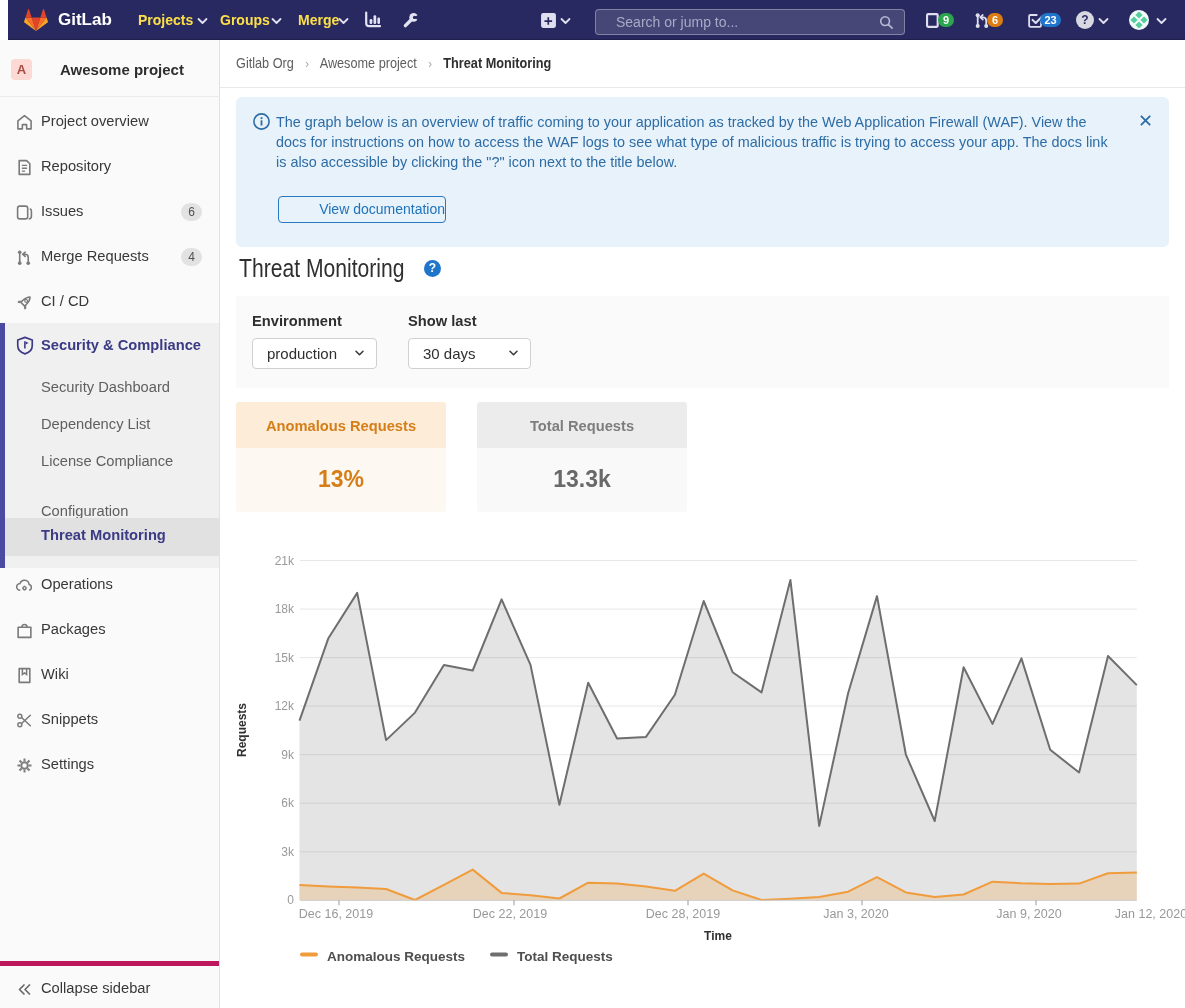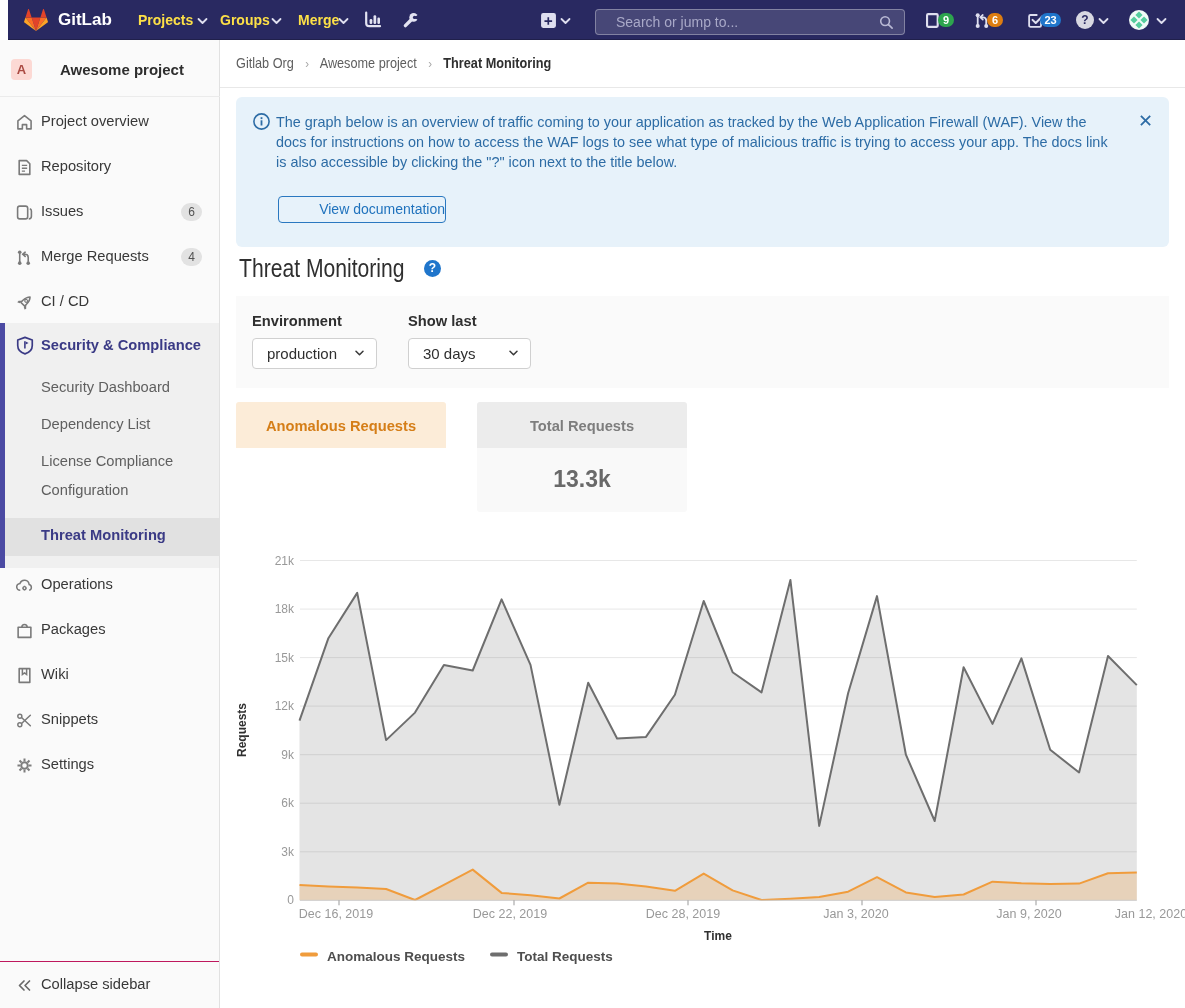--- a/index.html
+++ b/index.html
@@ -20,21 +20,21 @@
 .sitem { position:absolute; left:0; width:219px; height:45px; }
 .sitem .ic { position:absolute; left:16px; top:14px; width:17px; height:17px; }
 .sitem .lb { position:absolute; left:41px; top:13px; font-size:14.7px; color:#383838; }
 .cpill { position:absolute; right:17px; top:13px; background:#e2e2e2; border-radius:9px; height:18px; padding:0 7px; font-size:12px; color:#525252; line-height:18px; }
 #secbox { position:absolute; left:0; top:283px; width:219px; height:245px; background:#f0f0f0; border-left:5px solid #4b4aa3; }
 #secbox .hd { position:absolute; left:36px; top:14px; font-size:14.7px; font-weight:bold; color:#3a3a85; }
 #secbox .shield { position:absolute; left:11px; top:13px; width:18px; height:19px; }
 .sub { position:absolute; left:0; width:214px; height:37px; font-size:14.7px; color:#5f5f5f; }
 .sub span { position:absolute; left:36px; top:9px; }
 #subactive { background:#e1e1e1; color:#3a3a85; font-weight:bold; }
-#collapse { position:absolute; left:0; top:921px; width:219px; height:47px; border-top:1px solid #be185d; }
+#collapse { position:absolute; left:0; top:921px; width:219px; height:47px; border-top:5px solid #be185d; }
 #collapse .lb { position:absolute; left:41px; top:14px; font-size:14.7px; color:#383838; }
 
 #crumbbar { position:absolute; left:220px; top:40px; width:965px; height:48px; border-bottom:1px solid #e8e8e8; font-size:14.6px; color:#5e5e5e; }
 #crumbbar .in { position:absolute; left:16px; top:15px; transform:scaleX(0.87); transform-origin:0 0; }
 #crumbbar b { color:#2f2f2f; font-weight:bold; }
 #crumbbar .sep { color:#a7a7a7; padding:0 9px; font-size:13px; }
 #alert { position:absolute; left:236px; top:97px; width:933px; height:150px; background:#e7f2fa; border-radius:6px;padding-left:24px; }
 #alert .txt { position:absolute; left:40px; top:15px; font-size:14.4px; line-height:20px; color:#2d6ca5; }
 #alert .ico { position:absolute; left:17px; top:16px; }
 #alert .close { position:absolute; right:16px; top:13px; font-size:18px; color:#2d6ca5; }
@@ -221,21 +221,21 @@
     <span class="hd">Security &amp; Compliance</span>
     <div class="sub" style="top:47px;">
         <span>Security Dashboard</span>
       </div>
     <div class="sub" style="top:84px;">
         <span>Dependency List</span>
       </div>
     <div class="sub" style="top:121px;">
         <span>License Compliance</span>
       </div>
-    <div class="sub" style="top:150px;">
+    <div class="sub" style="top:171px;">
         <span>Configuration</span>
       </div>
     <div class="sub" id="subactive" style="top:195px; height:38px;">
         <span>Threat Monitoring</span>
       </div>
   </div>
   <div class="sitem" style="top:523px;">
     <svg class="ic" viewBox="0 0 16 16">
         <path fill="none" stroke="#7a7a7a" stroke-width="1.4" d="M4 12.5a3.2 3.2 0 0 1-.3-6.4 4.5 4.5 0 0 1 8.7 1A2.8 2.8 0 0 1 12.4 12.5"></path>
         <circle cx="8" cy="10.5" r="1.4" fill="none" stroke="#7a7a7a" stroke-width="1.3"></circle>
@@ -307,20 +307,21 @@
   <label style="left:172px;">Show last</label>
   <div class="sel" style="left:16px; width:125px;">production<svg class="car" width="9" height="6" viewBox="0 0 9 6">
         <path d="M1 1.2 L4.5 4.8 L8 1.2" fill="none" stroke="#3a3a3a" stroke-width="1.5" stroke-linecap="round" stroke-linejoin="round"></path>
       </svg></div>
   <div class="sel" style="left:172px; width:123px;">30 days<svg class="car" width="9" height="6" viewBox="0 0 9 6">
         <path d="M1 1.2 L4.5 4.8 L8 1.2" fill="none" stroke="#3a3a3a" stroke-width="1.5" stroke-linecap="round" stroke-linejoin="round"></path>
       </svg></div>
 </div>
 <div class="card" id="card1">
     <div class="hd">Anomalous Requests</div>
+    <div class="bd">13%</div>
   </div>
 <div class="card" id="card2">
     <div class="hd">Total Requests</div>
     <div class="bd">13.3k</div>
   </div>
 <svg id="chart" width="965" height="478" viewBox="0 0 965 478">
   <g stroke="#e7e7e7" stroke-width="1">
     <line x1="80" y1="30.5" x2="916.8" y2="30.5"></line>
     <line x1="80" y1="79.1" x2="916.8" y2="79.1"></line>
     <line x1="80" y1="127.6" x2="916.8" y2="127.6"></line>

